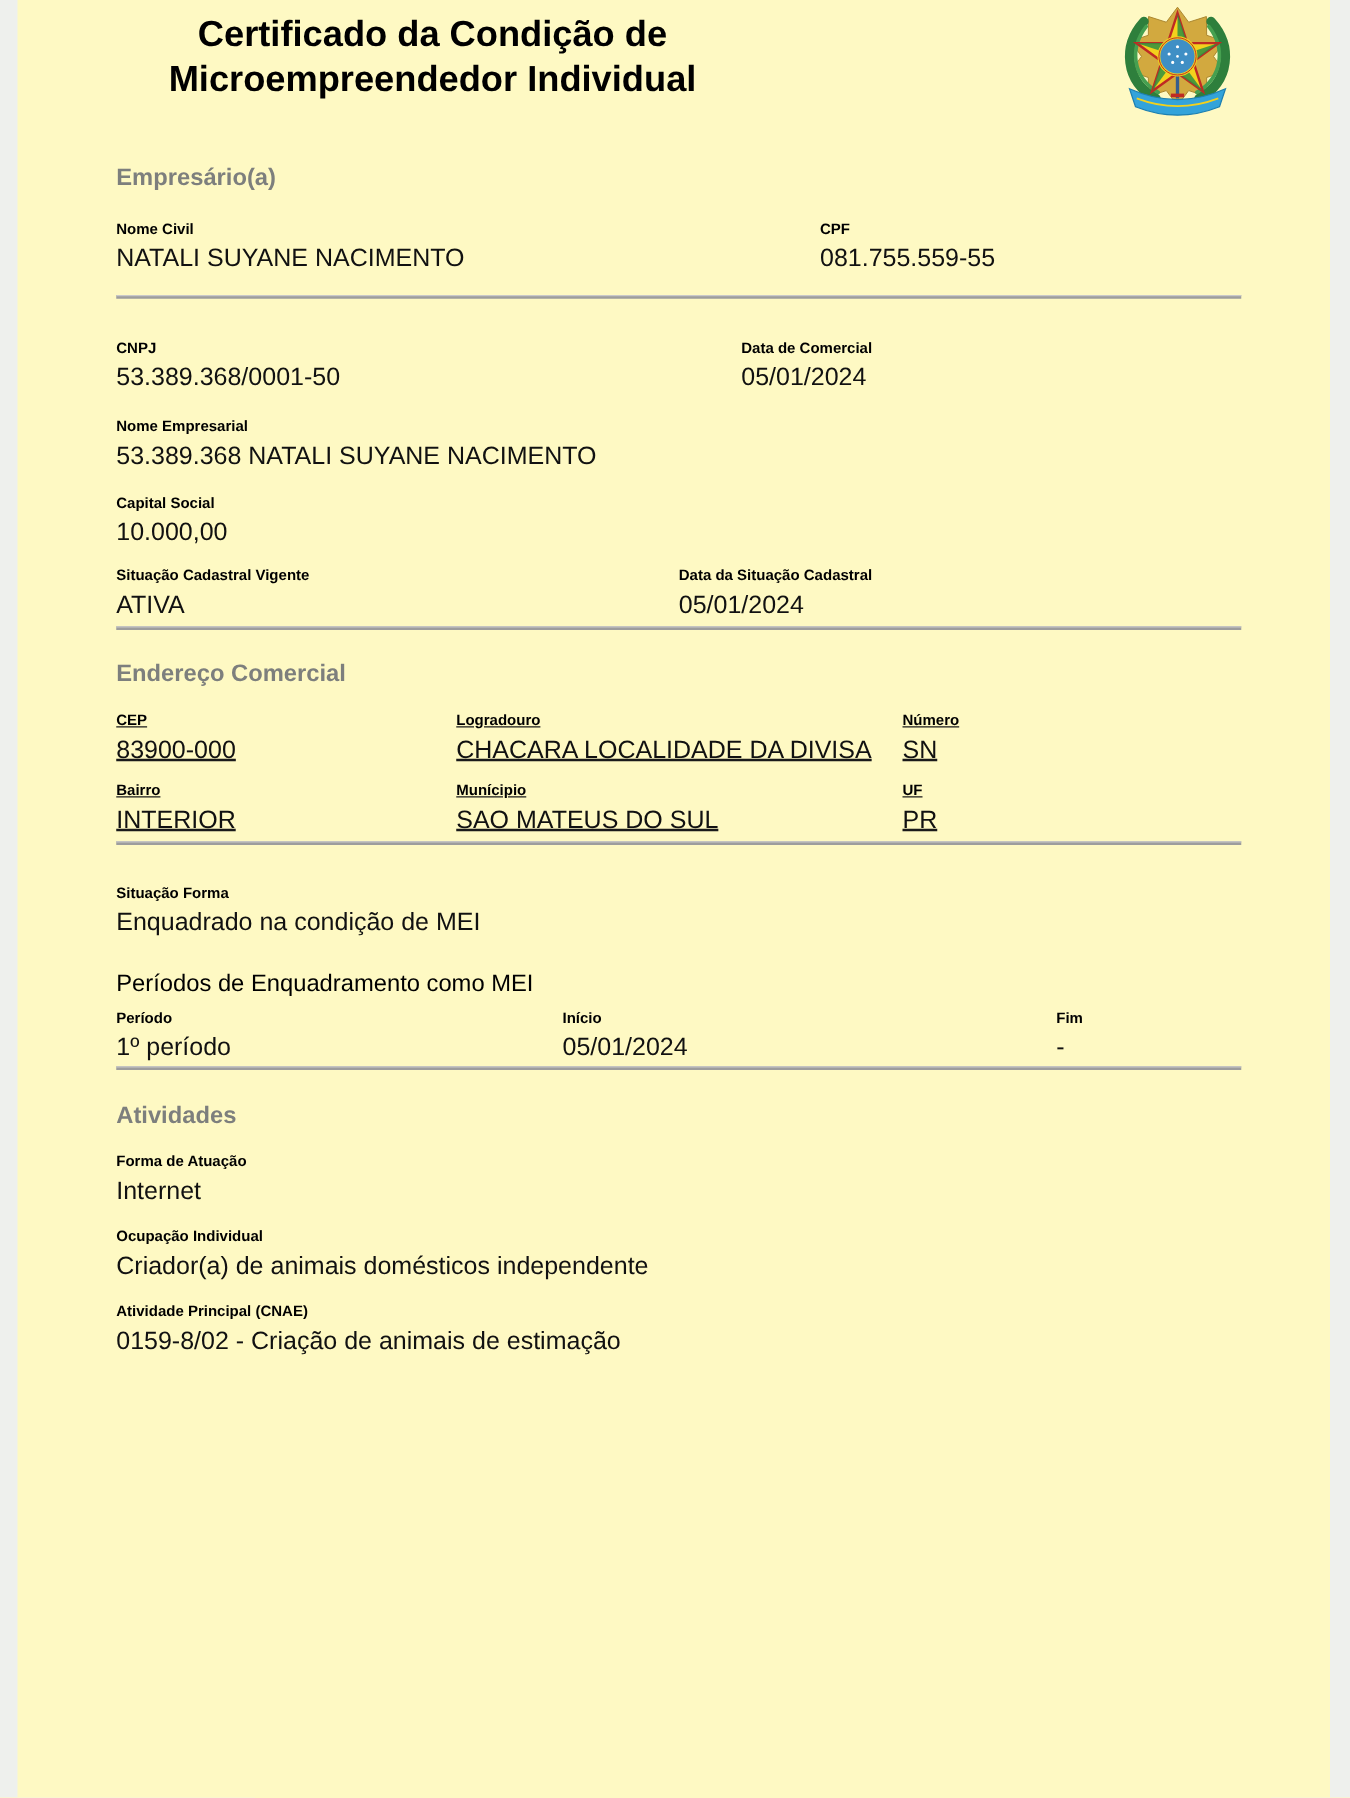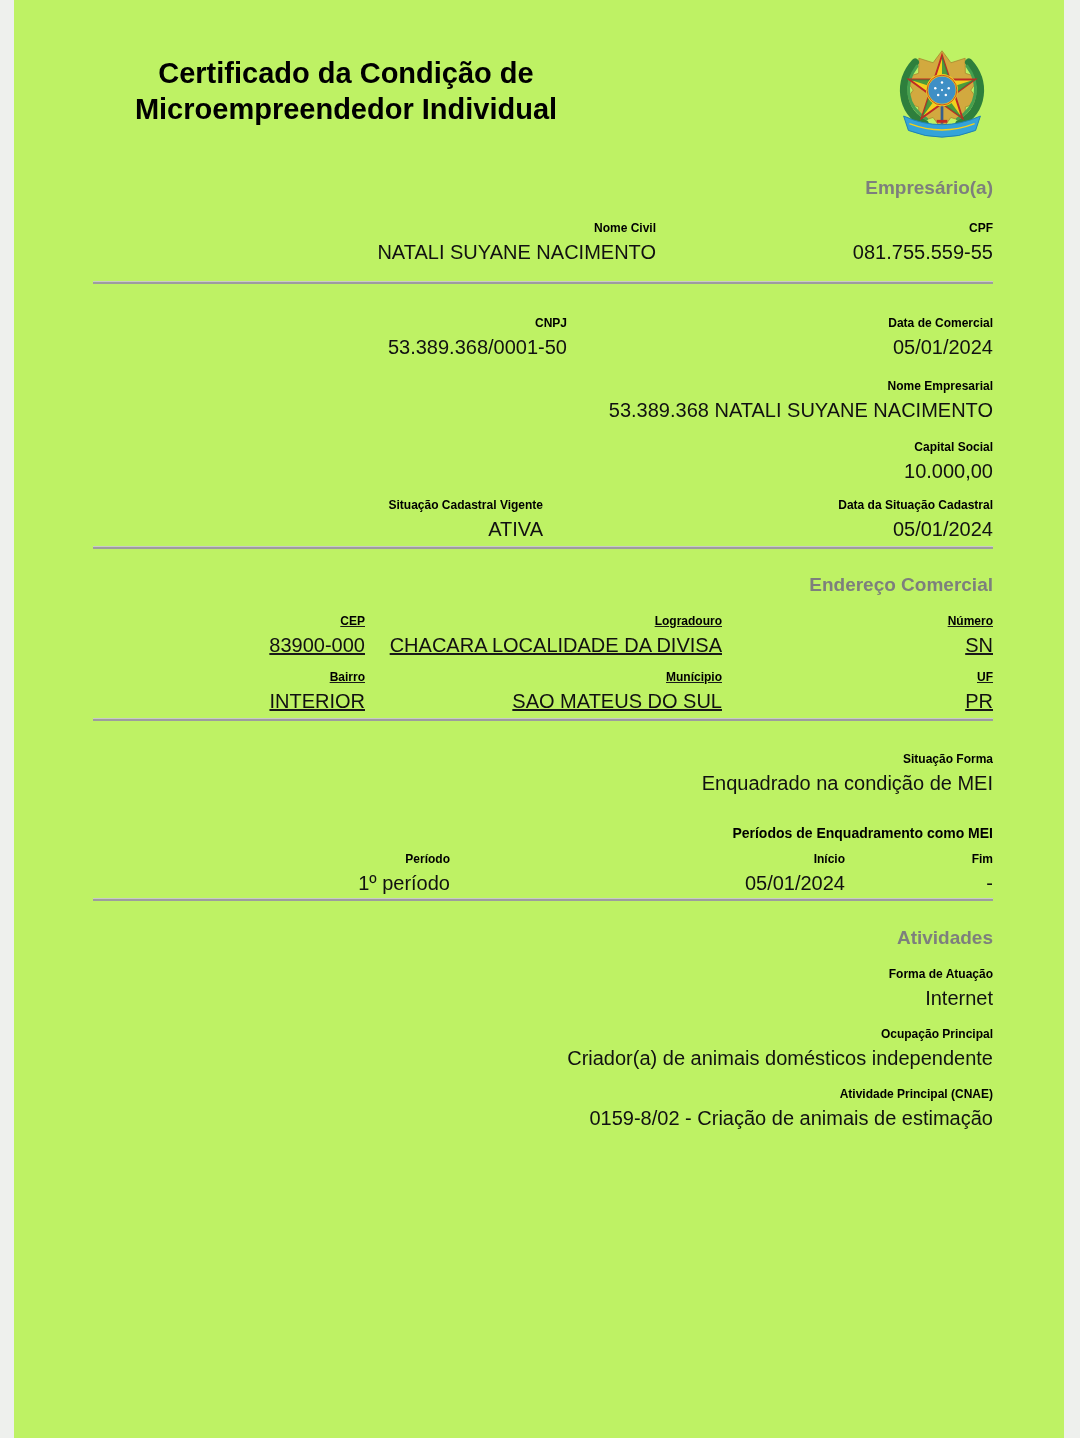--- a/index.html
+++ b/index.html
@@ -7,25 +7,24 @@
   body{
     width:1080px;height:1438px;
     background:#eef0ed;
     font-family:"Liberation Sans","DejaVu Sans",sans-serif;
     color:#1a1a1a;
     position:relative;
     overflow:hidden;
   }
   .sheet{
     position:absolute;left:14px;right:16px;top:0;bottom:0;
-    background:#bef264;
+    background:#fef9c3;
     box-sizing:border-box;
-    padding-top:45px;
-  }
-  .content{margin-left:79px;width:900px;text-align:right;}
+  }
+  .content{margin-left:79px;width:900px;}
   
   .doc-header{position:relative;height:95px;margin-bottom:36px;}
   .doc-title{
     position:absolute;left:62px;top:10px;width:540px;
     text-align:center;
     font-size:29px;line-height:36px;font-weight:bold;color:#000;
   }
   .logo-wrap{position:absolute;right:74px;top:0;width:96px;height:96px;}
   .logo-wrap svg{width:100%;height:100%;}
   
@@ -45,21 +44,21 @@
   .divider{
     height:3px;background:#9d9d9d;border:0;
     border-top:1px solid #c9c9c9;
     box-sizing:border-box;
   }
   .div-1{margin:8px 0 29px 0;}
   .div-2{margin:6px 0 24px 0;}
   .div-3{margin:6px 0 28px 0;}
   .div-4{margin:4px 0 25px 0;}
   .table-heading{
-    font-size:14px;line-height:20px;font-weight:bold;color:#000;
+    font-size:19px;line-height:20px;font-weight:normal;color:#000;
     margin:29px 0 6px 0;
   }
   .gap-11{margin-bottom:11px;}
   .gap-13{margin-bottom:13px;}
   .gap-15{margin-bottom:15px;}
   .gap-16{margin-bottom:16px;}
   .gap-0{margin-bottom:0;}
 </style>
 </head>
 <body>
@@ -219,21 +218,21 @@
     <hr class="divider div-4">
 
     <h2 class="section-heading" style="margin-bottom:14px;">Atividades</h2>
 
     <div class="field-block gap-15">
       <div class="field-label">Forma de Atuação</div>
       <div class="field-value">Internet</div>
     </div>
 
     <div class="field-block gap-15">
-      <div class="field-label">Ocupação Principal</div>
+      <div class="field-label">Ocupação Individual</div>
       <div class="field-value">Criador(a) de animais domésticos independente</div>
     </div>
 
     <div class="field-block">
       <div class="field-label">Atividade Principal (CNAE)</div>
       <div class="field-value">0159-8/02 - Criação de animais de estimação</div>
     </div>
 
   </div>
 </div>

